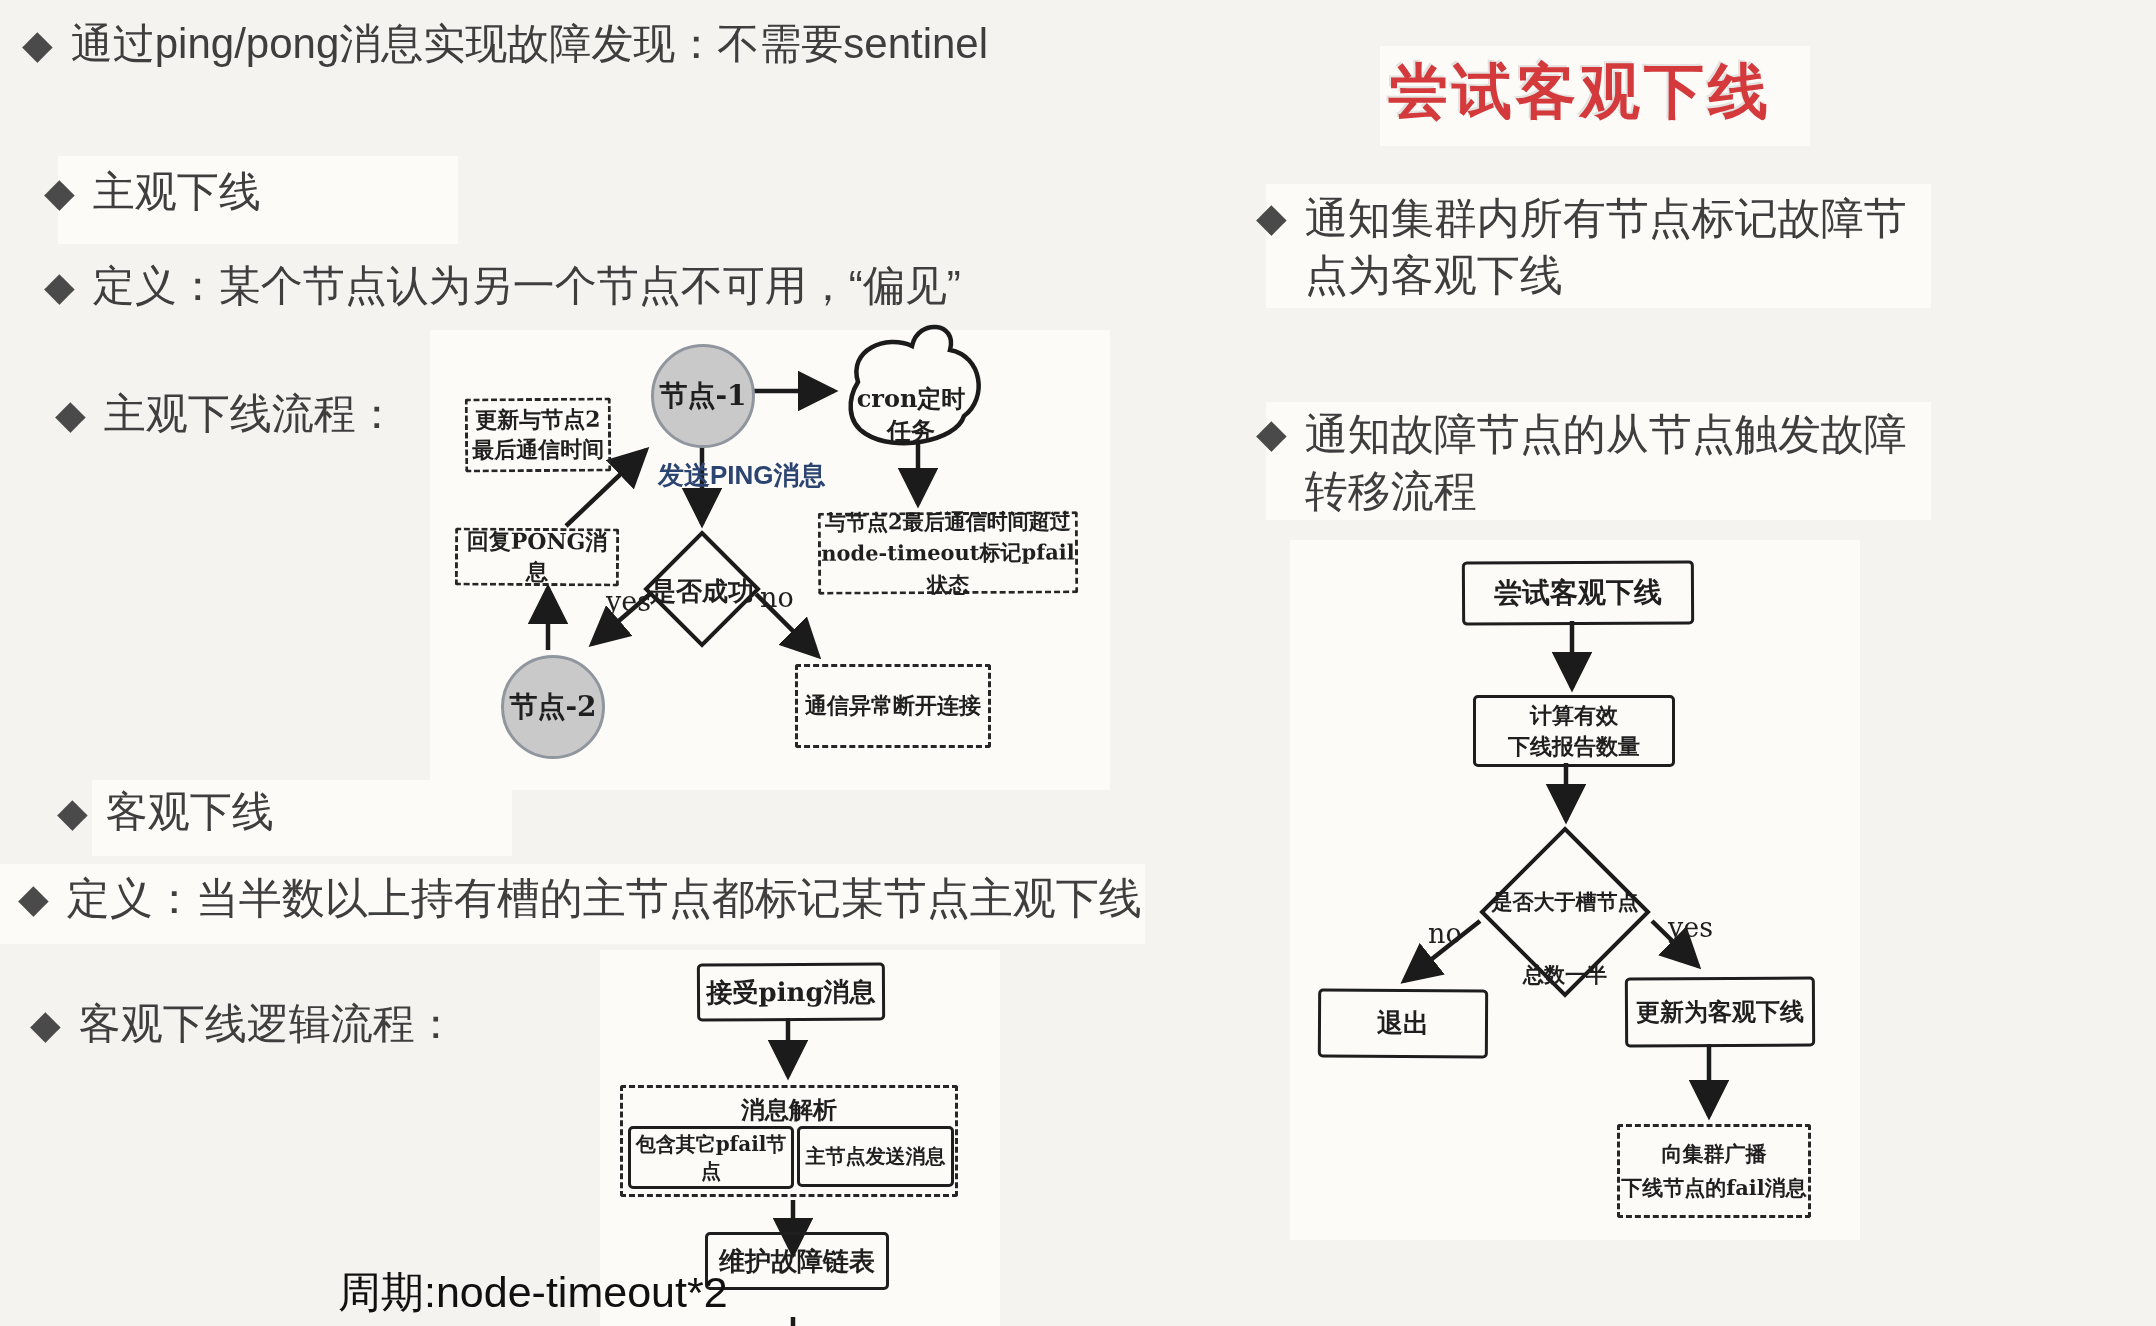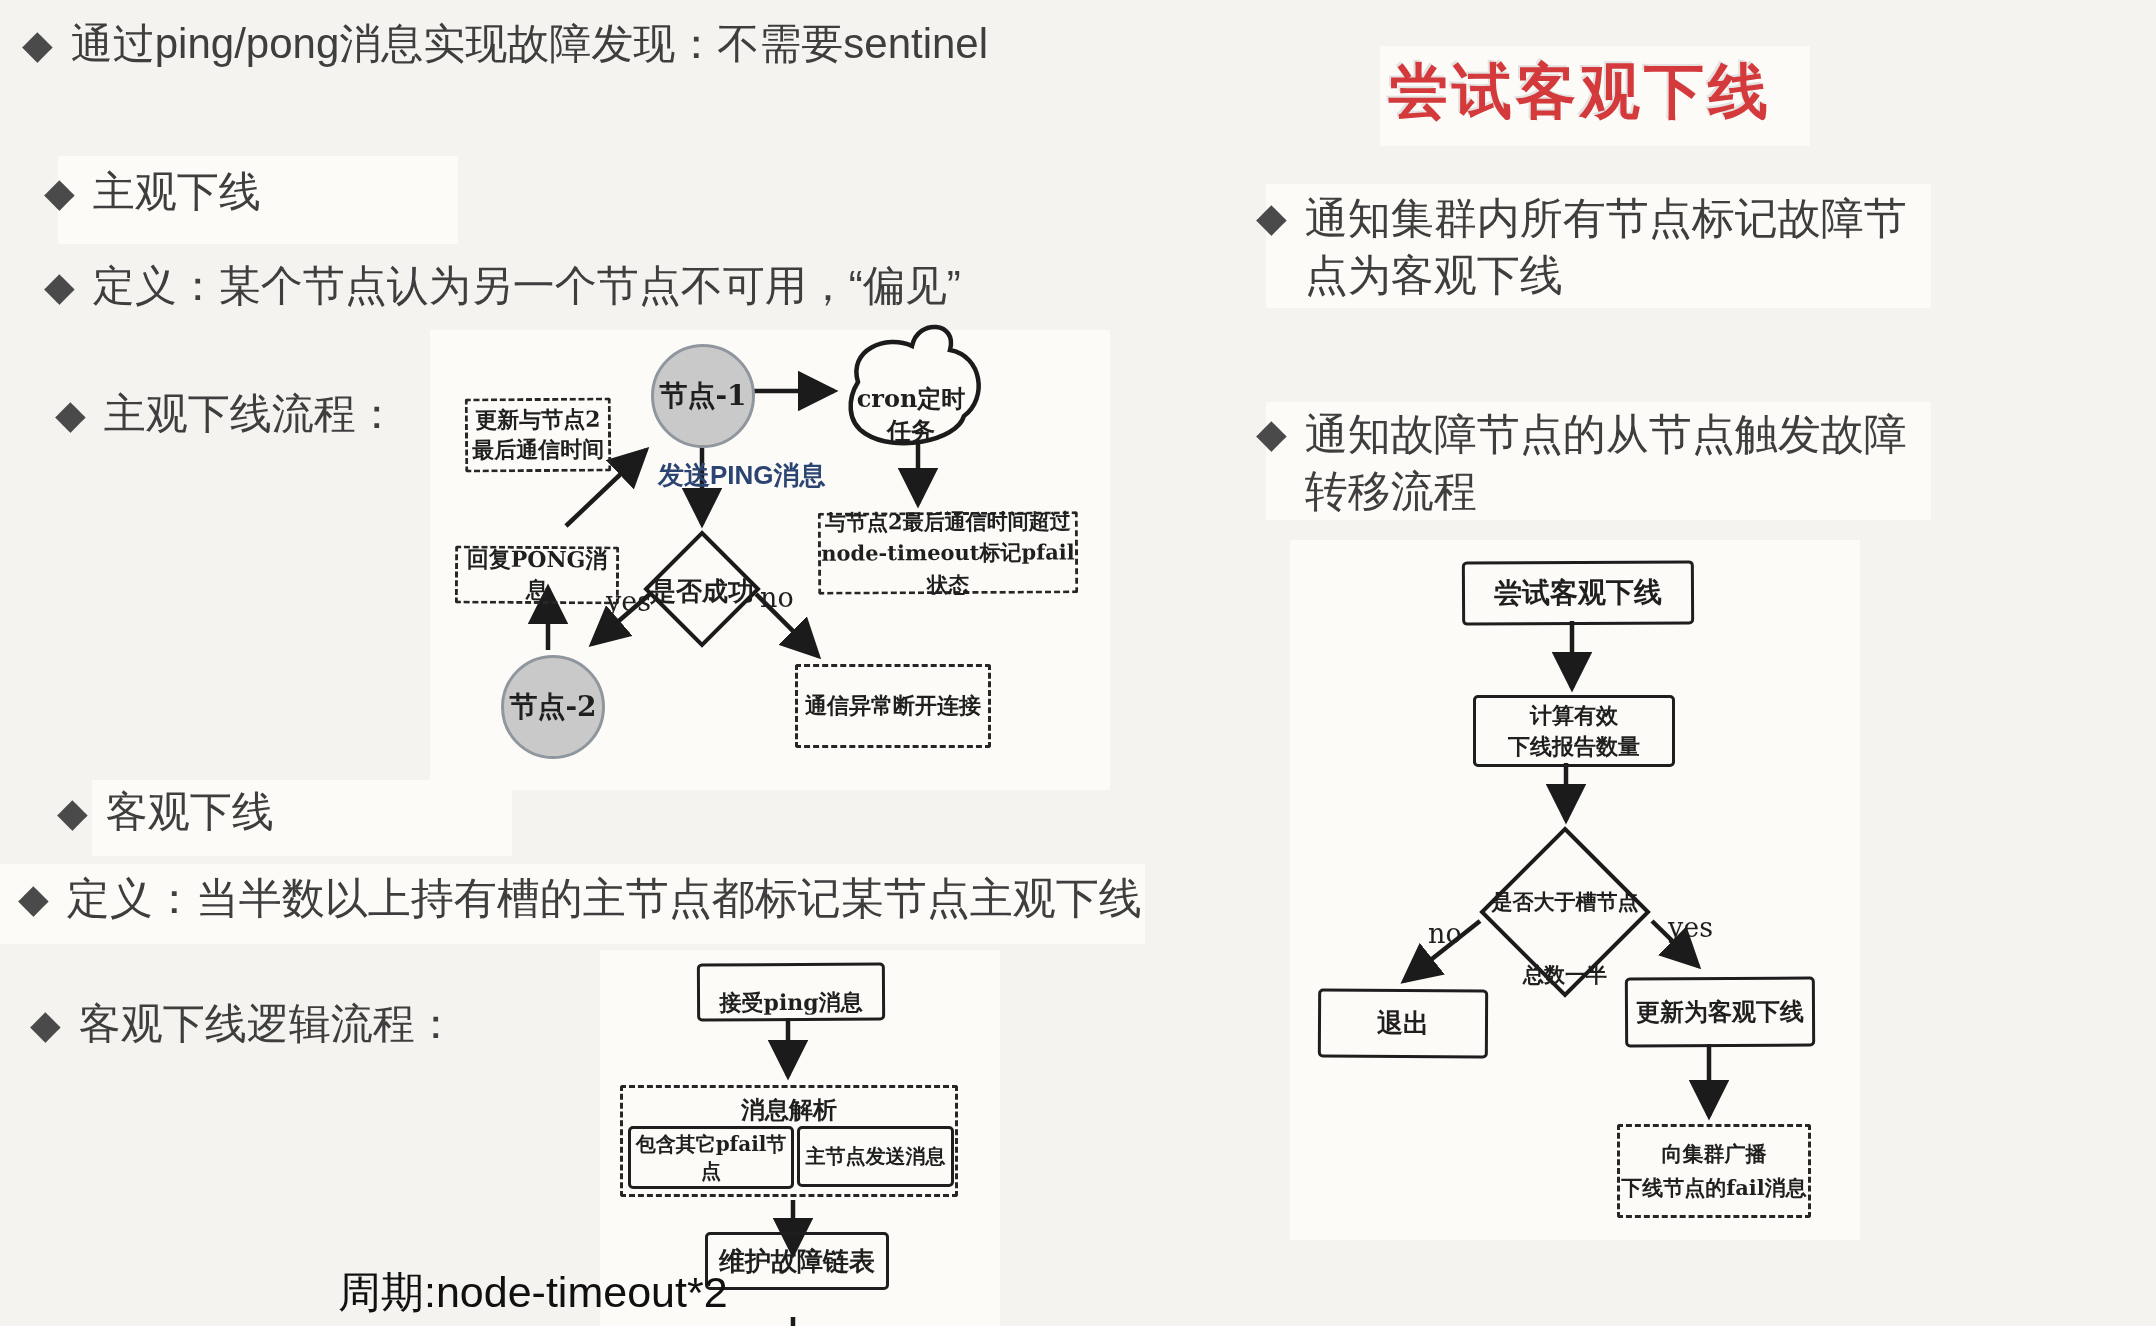--- a/index.html
+++ b/index.html
@@ -59,34 +59,34 @@
   .node-circle{
     position:absolute;border-radius:50%;
     background:#c9c9c9;border:3px solid #8f969d;
     display:flex;align-items:center;justify-content:center;
   }
   .diamond-label{position:absolute;display:flex;flex-direction:column;
     align-items:center;justify-content:center;text-align:center;}
 
   
   .update-box{left:465px;top:398px;width:140px;height:68px;font-size:22px;line-height:1.35;transform:rotate(-.4deg);}
-  .pong-box{left:455px;top:528px;width:158px;height:52px;font-size:22px;transform:rotate(.3deg);margin-top:18px;}
+  .pong-box{left:455px;top:528px;width:158px;height:52px;font-size:22px;transform:rotate(.3deg);}
   .pfail-box{left:818px;top:512px;width:254px;height:76px;font-size:21px;line-height:1.5;transform:rotate(-.3deg);}
   .disc-box{left:795px;top:664px;width:190px;height:78px;font-size:22px;}
   .n1-circle{left:651px;top:344px;width:98px;height:98px;font-size:28px;}
   .n2-circle{left:501px;top:655px;width:98px;height:98px;font-size:28px;}
   .cron-text{position:absolute;left:845px;top:383px;width:132px;text-align:center;font-size:24px;}
   .d1-text{left:645px;top:574px;width:114px;font-size:26px;}
   .ping-label{position:absolute;left:658px;top:458px;font-size:26px;color:#2c4472;font-weight:bold;font-family:Liberation Sans, sans-serif;}
   .branch{position:absolute;font-size:27px;font-family:"DejaVu Serif", serif;color:#1f1f1f;margin-top:18px;}
   .yes1{left:606px;top:568px;}
   .no1{left:760px;top:564px;}
 
   
-  .recv-box{left:697px;top:963px;width:182px;height:52px;font-size:22px;transform:rotate(-.3deg);justify-content:flex-end;}
+  .recv-box{left:697px;top:963px;width:182px;height:52px;font-size:26px;transform:rotate(-.3deg);}
   .parse-box{left:620px;top:1085px;width:338px;height:112px;justify-content:flex-start;padding-top:6px;box-sizing:border-box;font-size:24px;}
   .sub1-box{left:628px;top:1126px;width:160px;height:57px;font-size:20px;}
   .sub2-box{left:797px;top:1126px;width:151px;height:55px;font-size:20px;}
   .maint-box{left:705px;top:1232px;width:178px;height:52px;font-size:26px;}
 
   
   .start-box{left:1462px;top:561px;width:226px;height:58px;font-size:28px;transform:rotate(-.3deg);}
   .calc-box{left:1473px;top:695px;width:196px;height:66px;font-size:22px;line-height:1.4;}
   .d2-text{left:1483px;top:886px;width:164px;font-size:21px;line-height:1.55;gap:40px;}
   .exit-box{left:1318px;top:989px;width:164px;height:63px;font-size:26px;transform:rotate(.3deg);}

